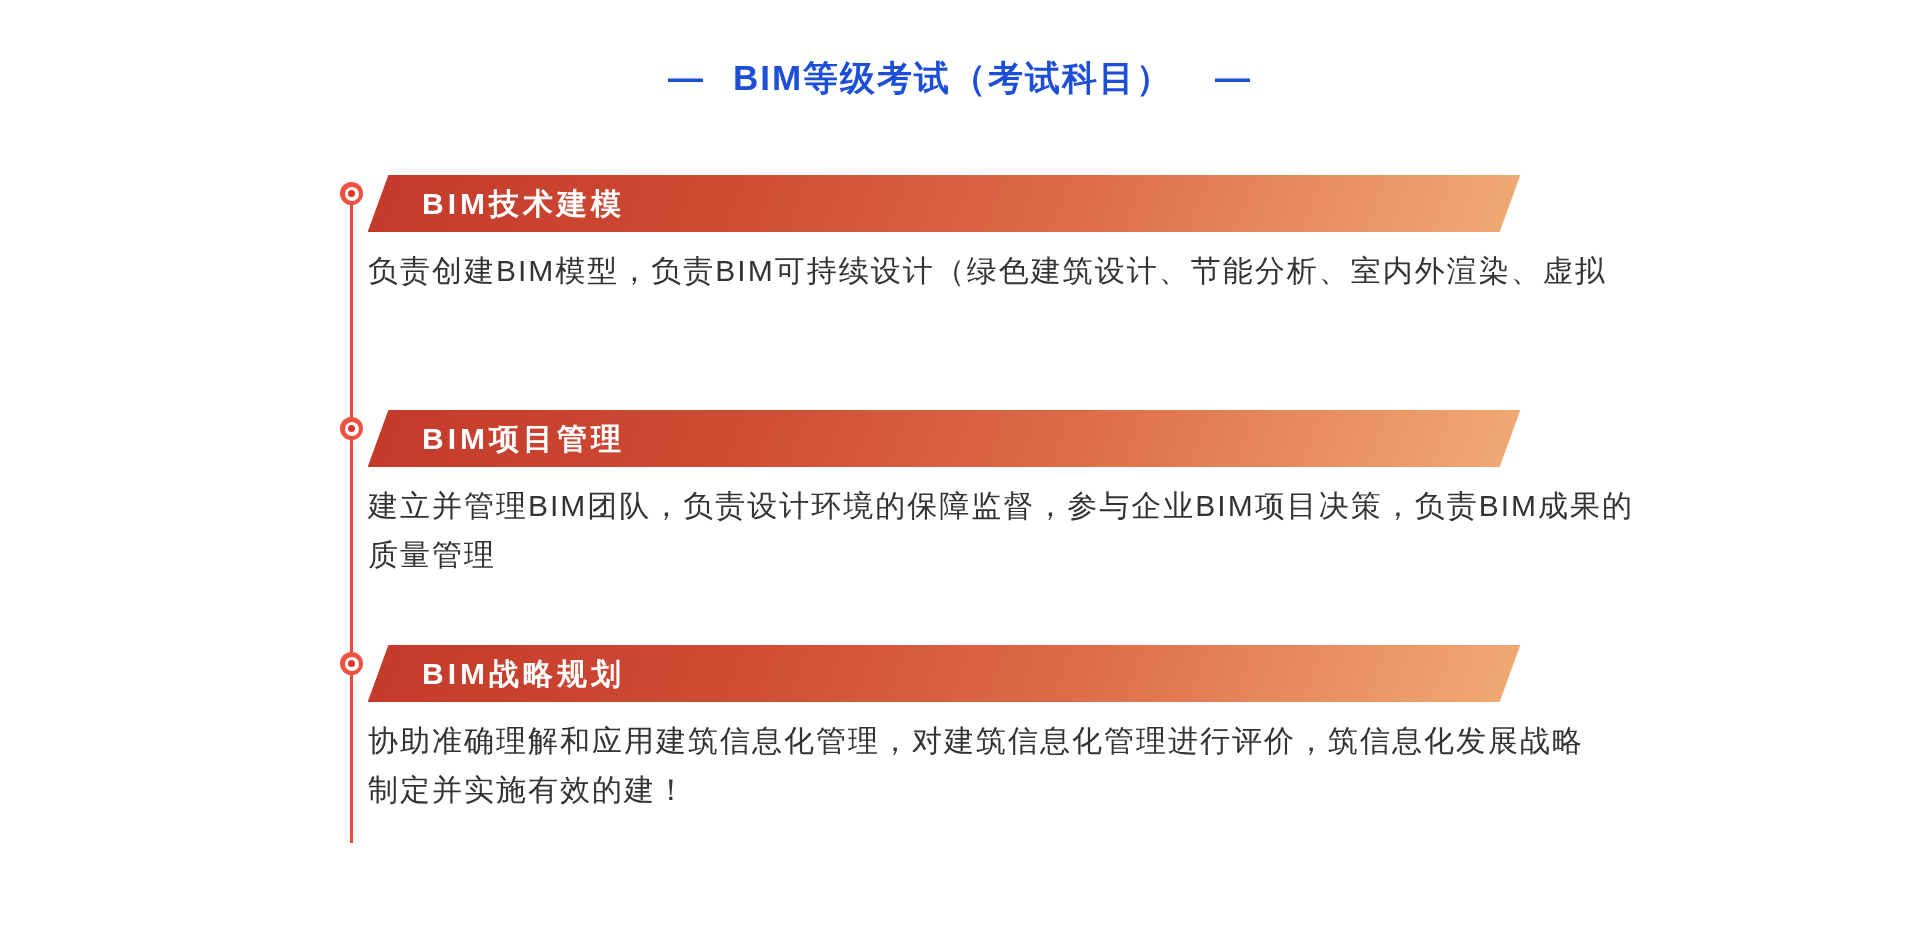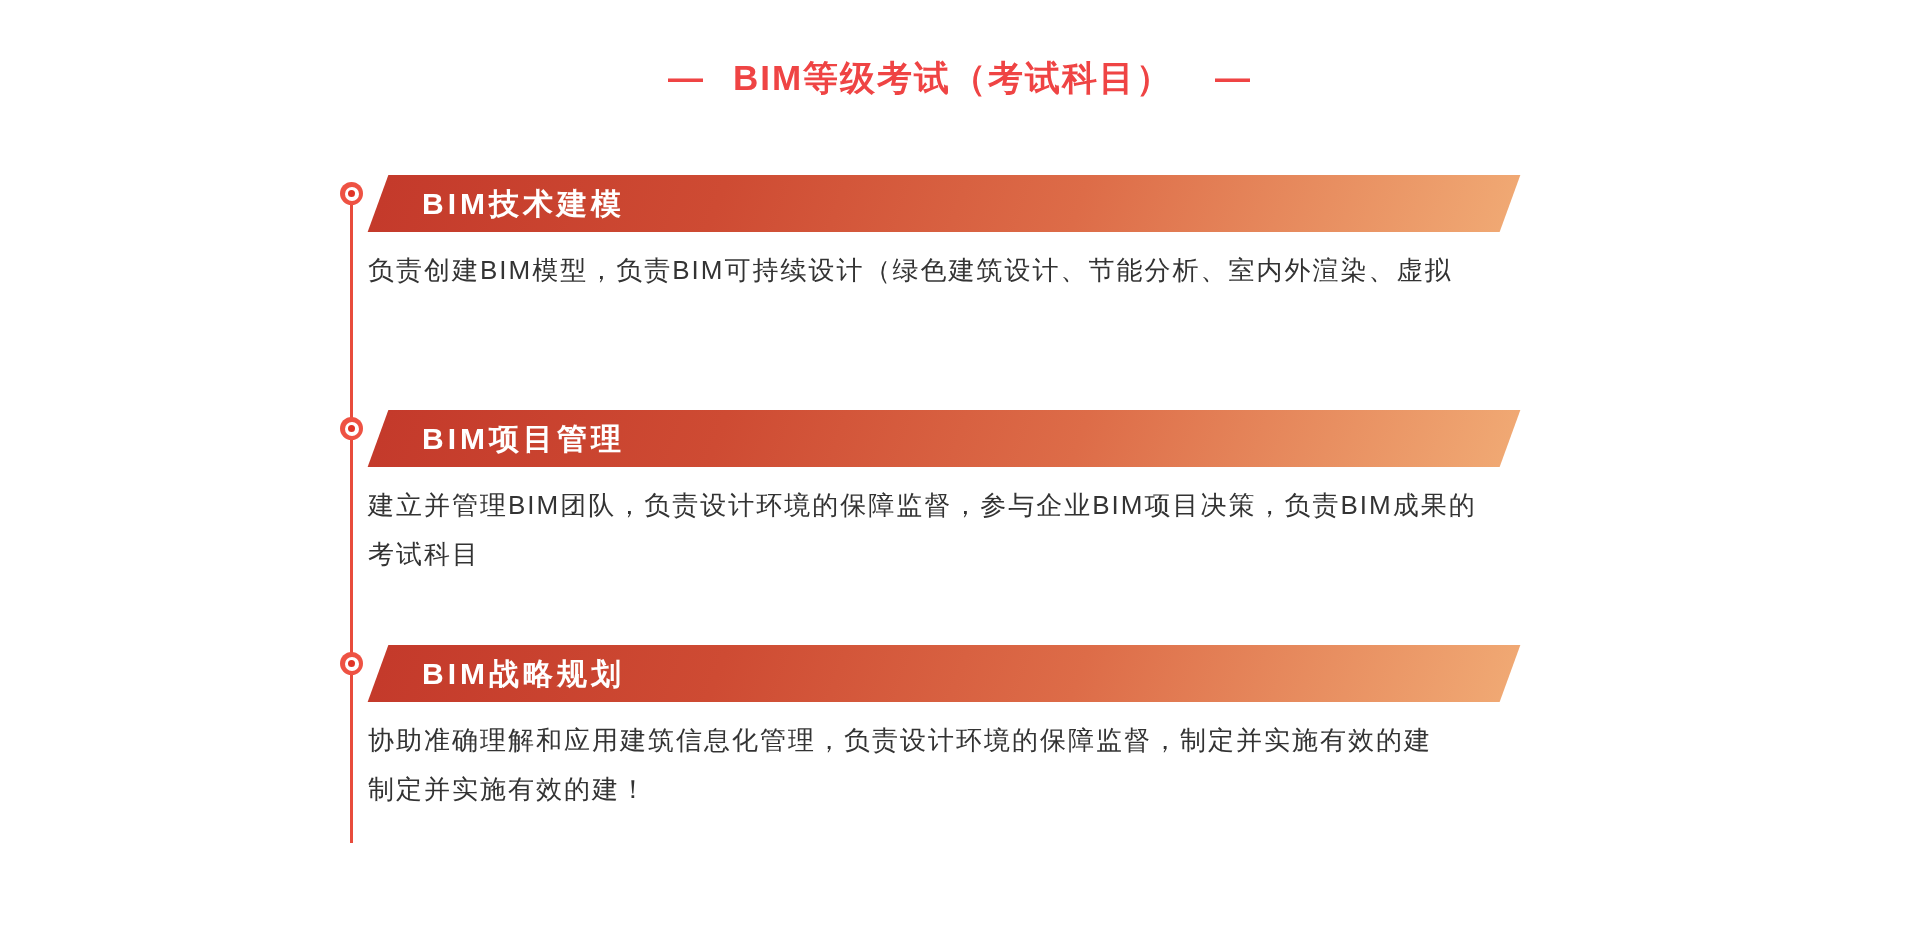--- a/index.html
+++ b/index.html
@@ -18,21 +18,21 @@
 
   
   .page-title {
     position: absolute;
     top: 55px;
     left: 0;
     width: 100%;
     text-align: center;
     font-size: 35px;
     font-weight: bold;
-    color: #ef4444;
+    color: #1d4ed8;
     letter-spacing: 2px;
     white-space: nowrap;
   }
   .page-title .dash {
     display: inline-block;
     font-weight: bold;
   }
   .page-title .dash-left  { margin-right: 28px; }
   .page-title .dash-right { margin-left: 42px; }
 
@@ -93,21 +93,21 @@
     font-weight: bold;
     letter-spacing: 4px;
     white-space: nowrap;
   }
 
   
   .body-text {
     position: absolute;
     left: 368px;
     width: 1165px;
-    font-size: 26px;
+    font-size: 30px;
     line-height: 49px;
     color: #333333;
     letter-spacing: 2px;
   }
   .body-line { white-space: nowrap; }
 
   
   .s1-bullet { top: 182px; }
   .s1-banner { top: 175px; }
   .s1-body   { top: 246px; }
@@ -146,29 +146,29 @@
   <div class="bullet s2-bullet">
     <div class="ring">
       <div class="dot"></div>
     </div>
   </div>
   <div class="banner s2-banner">
     <div class="banner-inner">BIM项目管理</div>
   </div>
   <div class="body-text s2-body">
     <div class="body-line">建立并管理BIM团队，负责设计环境的保障监督，参与企业BIM项目决策，负责BIM成果的</div>
-    <div class="body-line">考试科目</div>
+    <div class="body-line">质量管理</div>
   </div>
 
   <div class="bullet s3-bullet">
     <div class="ring">
       <div class="dot"></div>
     </div>
   </div>
   <div class="banner s3-banner">
     <div class="banner-inner">BIM战略规划</div>
   </div>
   <div class="body-text s3-body">
-    <div class="body-line">协助准确理解和应用建筑信息化管理，负责设计环境的保障监督，制定并实施有效的建</div>
+    <div class="body-line">协助准确理解和应用建筑信息化管理，对建筑信息化管理进行评价，筑信息化发展战略</div>
     <div class="body-line">制定并实施有效的建！</div>
   </div>
 
 </div>
 
 </body></html>

